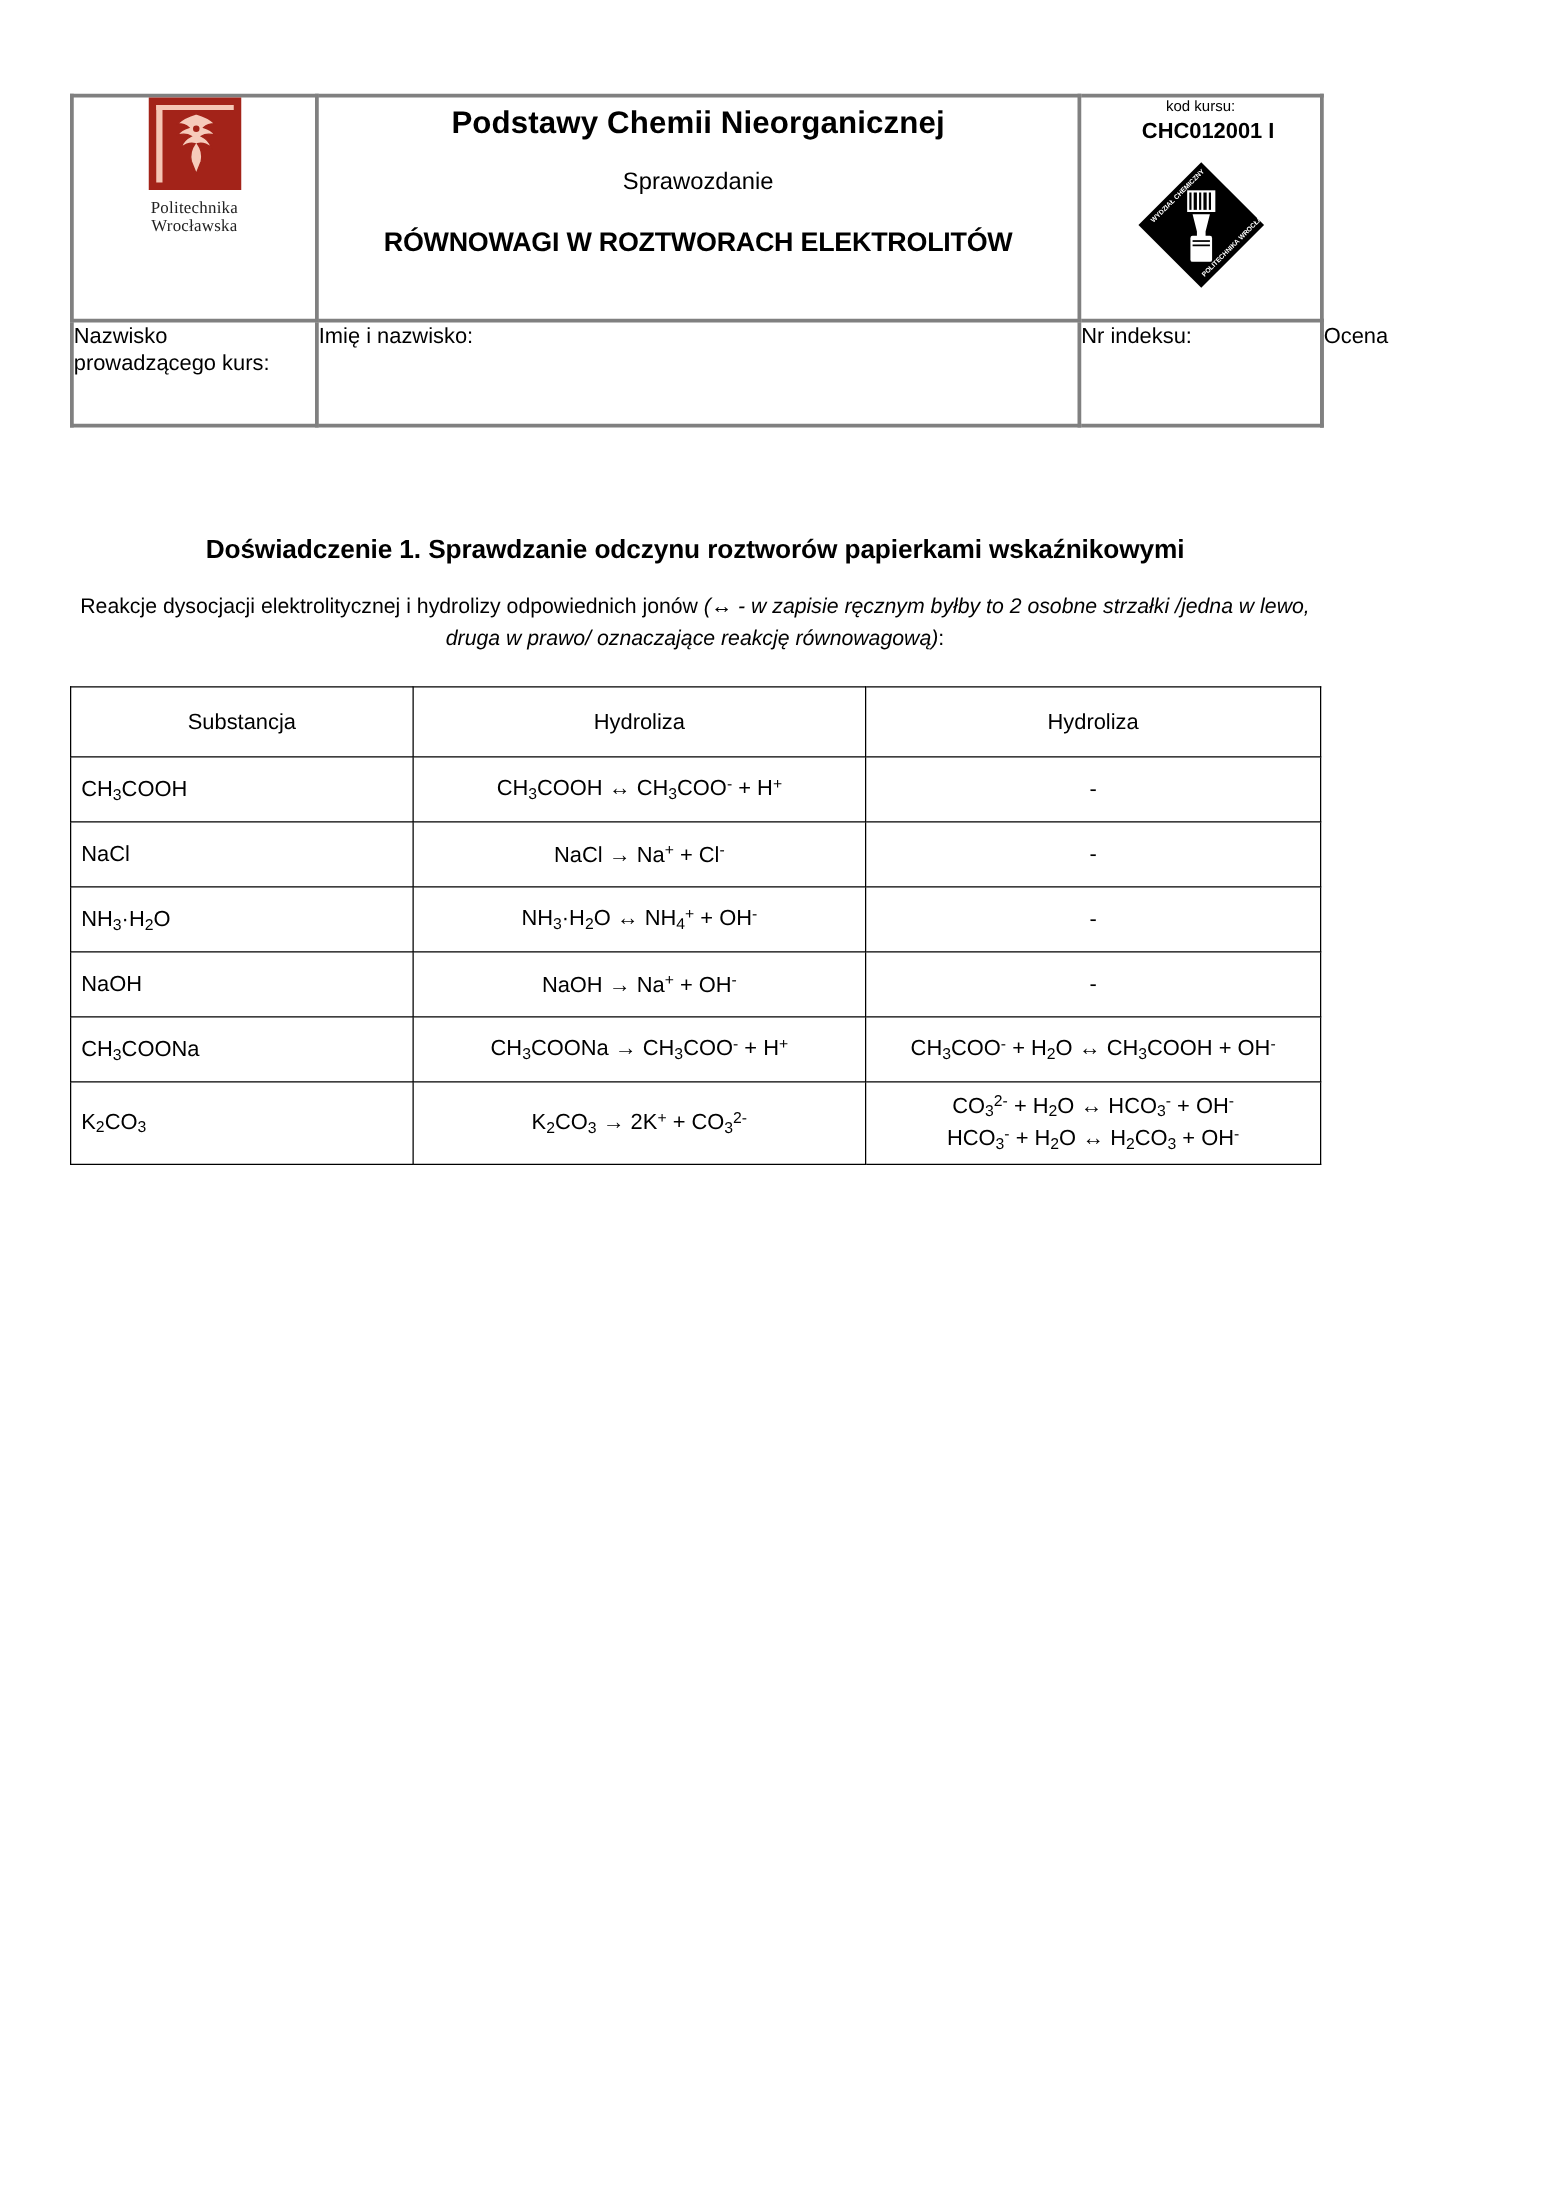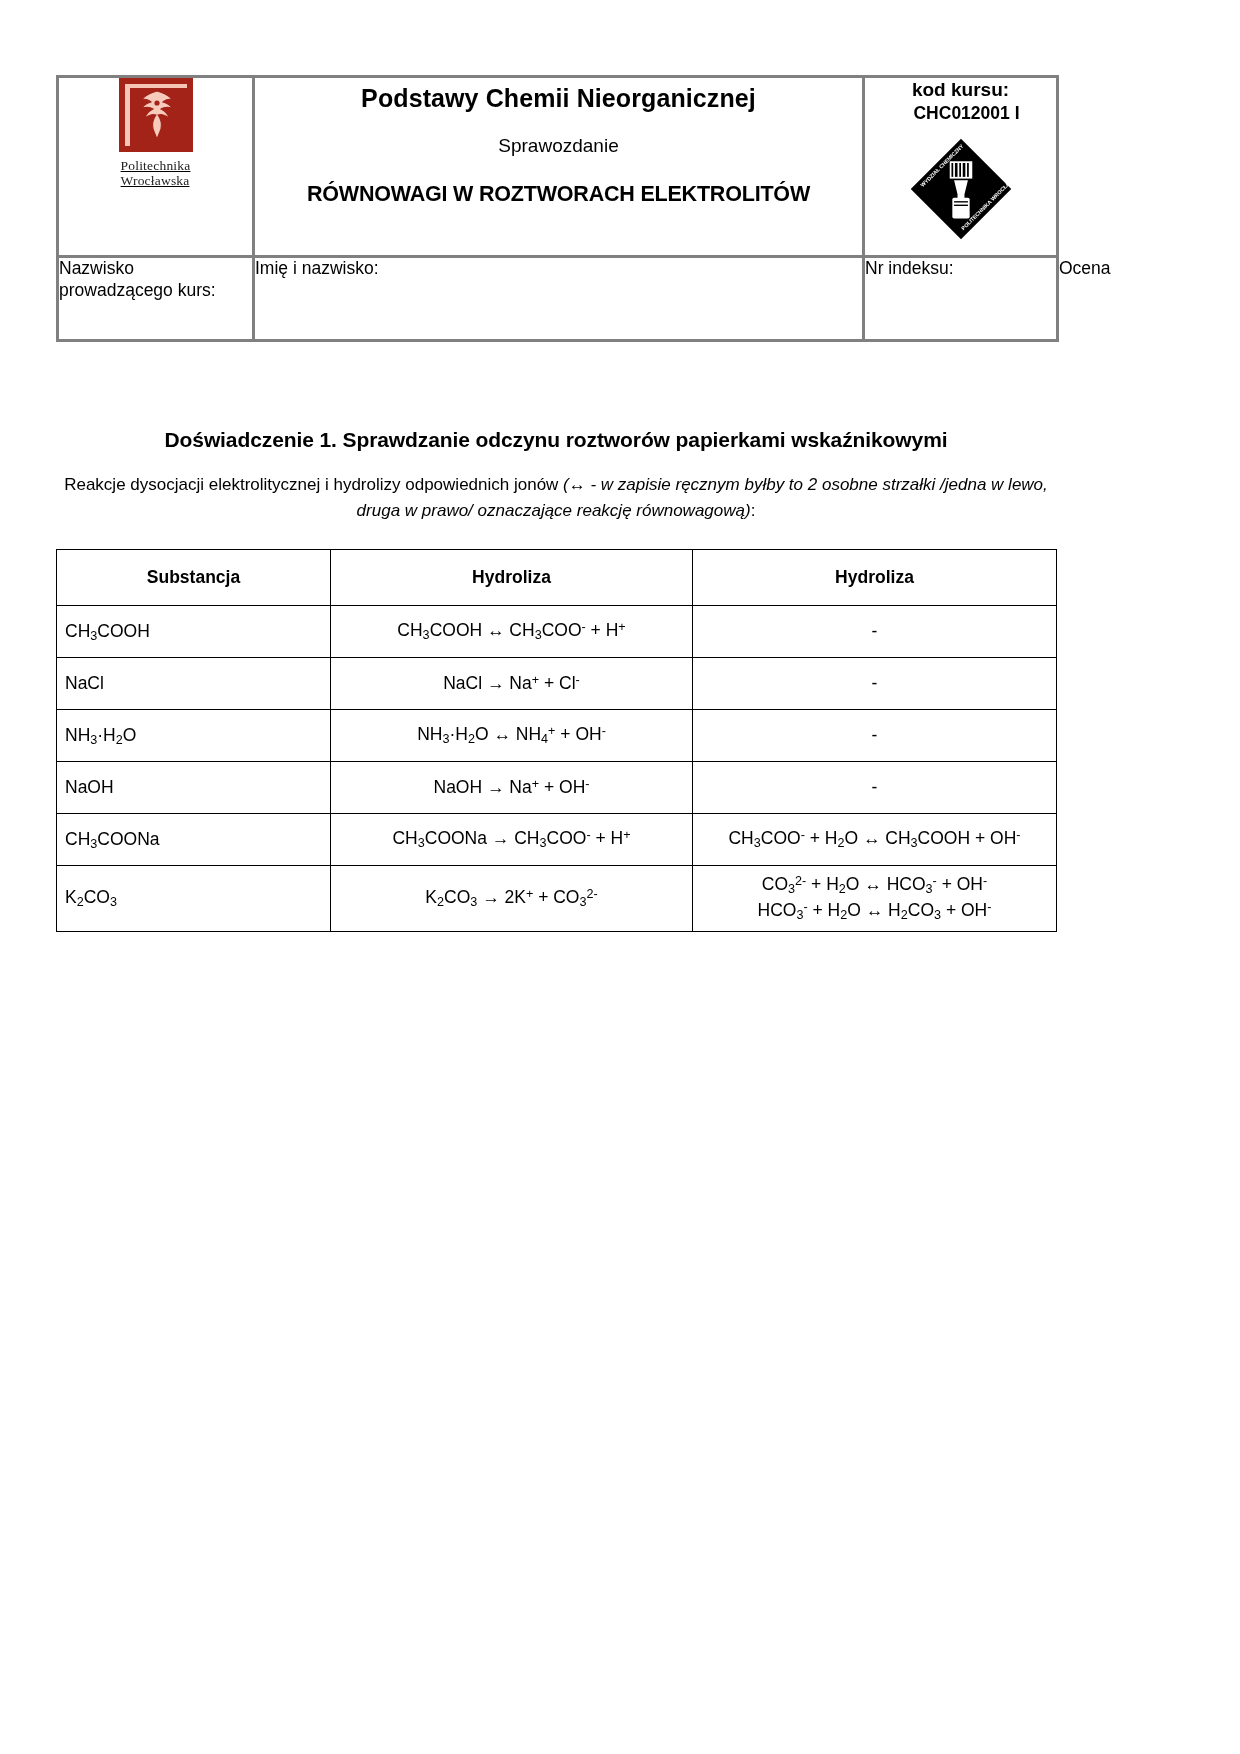--- a/index.html
+++ b/index.html
@@ -32,24 +32,23 @@
   }
   .header-table td {
     border: 3px solid #808080;
     vertical-align: top;
     padding: 0;
   }
 
   .logo-cell {
     width: 196px;
     height: 180px;
-    text-align: left;
+    text-align: center;
     vertical-align: middle;
     padding: 8px 4px;
-    text-decoration: underline;
   }
   .logo-wrap {
     display: flex;
     flex-direction: column;
     align-items: center;
     justify-content: center;
   }
   .logo-mark {
     width: 74px;
     height: 74px;
@@ -97,22 +96,22 @@
     letter-spacing: -0.2px;
   }
 
   .code-cell {
     width: 194px;
     text-align: center;
     vertical-align: top;
     padding: 14px 6px 6px 6px;
   }
   .kod-label {
-    font-size: 19px;
-    font-weight: bold;
+    font-size: 12px;
+    font-weight: normal;
     line-height: 1.25;
   }
   .kod-value {
     font-size: 17.5px;
     font-weight: bold;
     line-height: 1.3;
     margin-bottom: 6px;
     padding-left: 12px;
   }
   .faculty-emblem {
@@ -165,21 +164,21 @@
     border-collapse: collapse;
     table-layout: fixed;
   }
   .rx-table td, .rx-table th {
     border: 1.6px solid #000000;
     padding: 6px 8px;
     font-size: 17.5px;
     font-weight: normal;
     vertical-align: middle;
   }
-  .rx-table th { height: 56px; font-weight: bold; }
+  .rx-table th { height: 56px; }
   .rx-table td { height: 52px; }
   .col-sub { width: 274px; }
   .col-dis { width: 362px; }
   .col-hyd { width: 364px; }
   .rx-table .h-cell { text-align: center; }
   .rx-table .c-sub { text-align: left; }
   .rx-table .c-dis { text-align: center; }
   .rx-table .c-hyd { text-align: center; }
   .rx-table .two-line { line-height: 1.45; }
   sub { font-size: 0.72em; vertical-align: -0.22em; }

